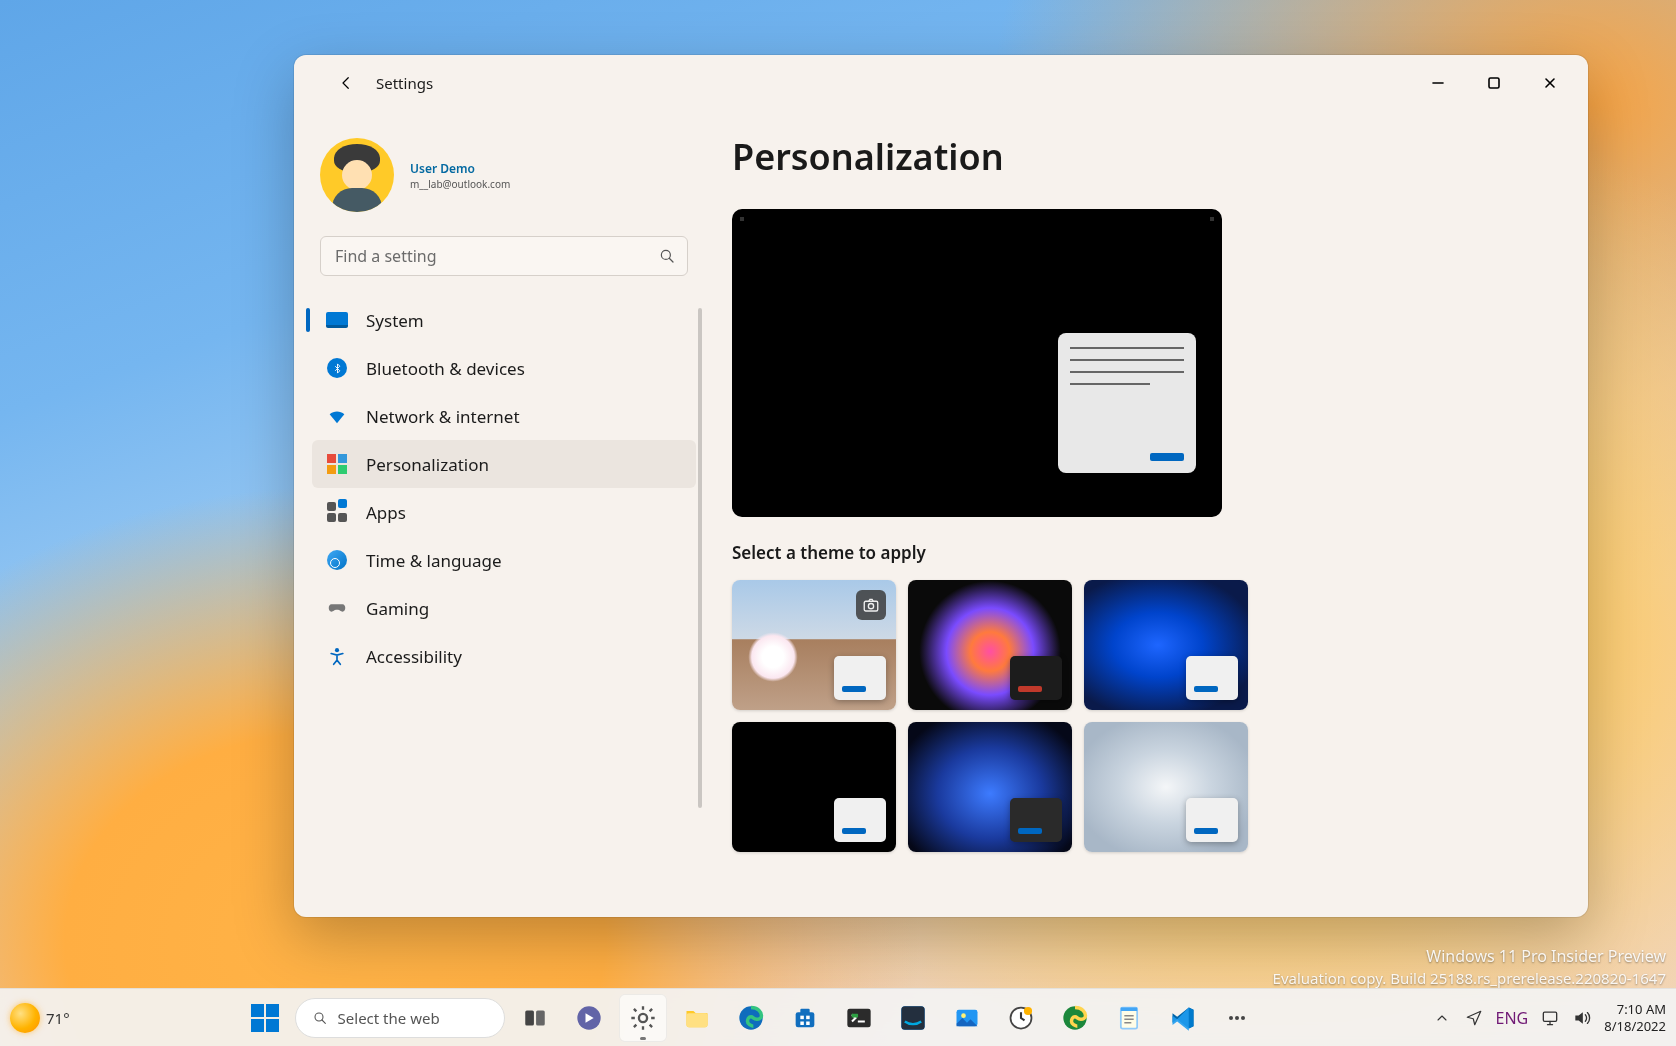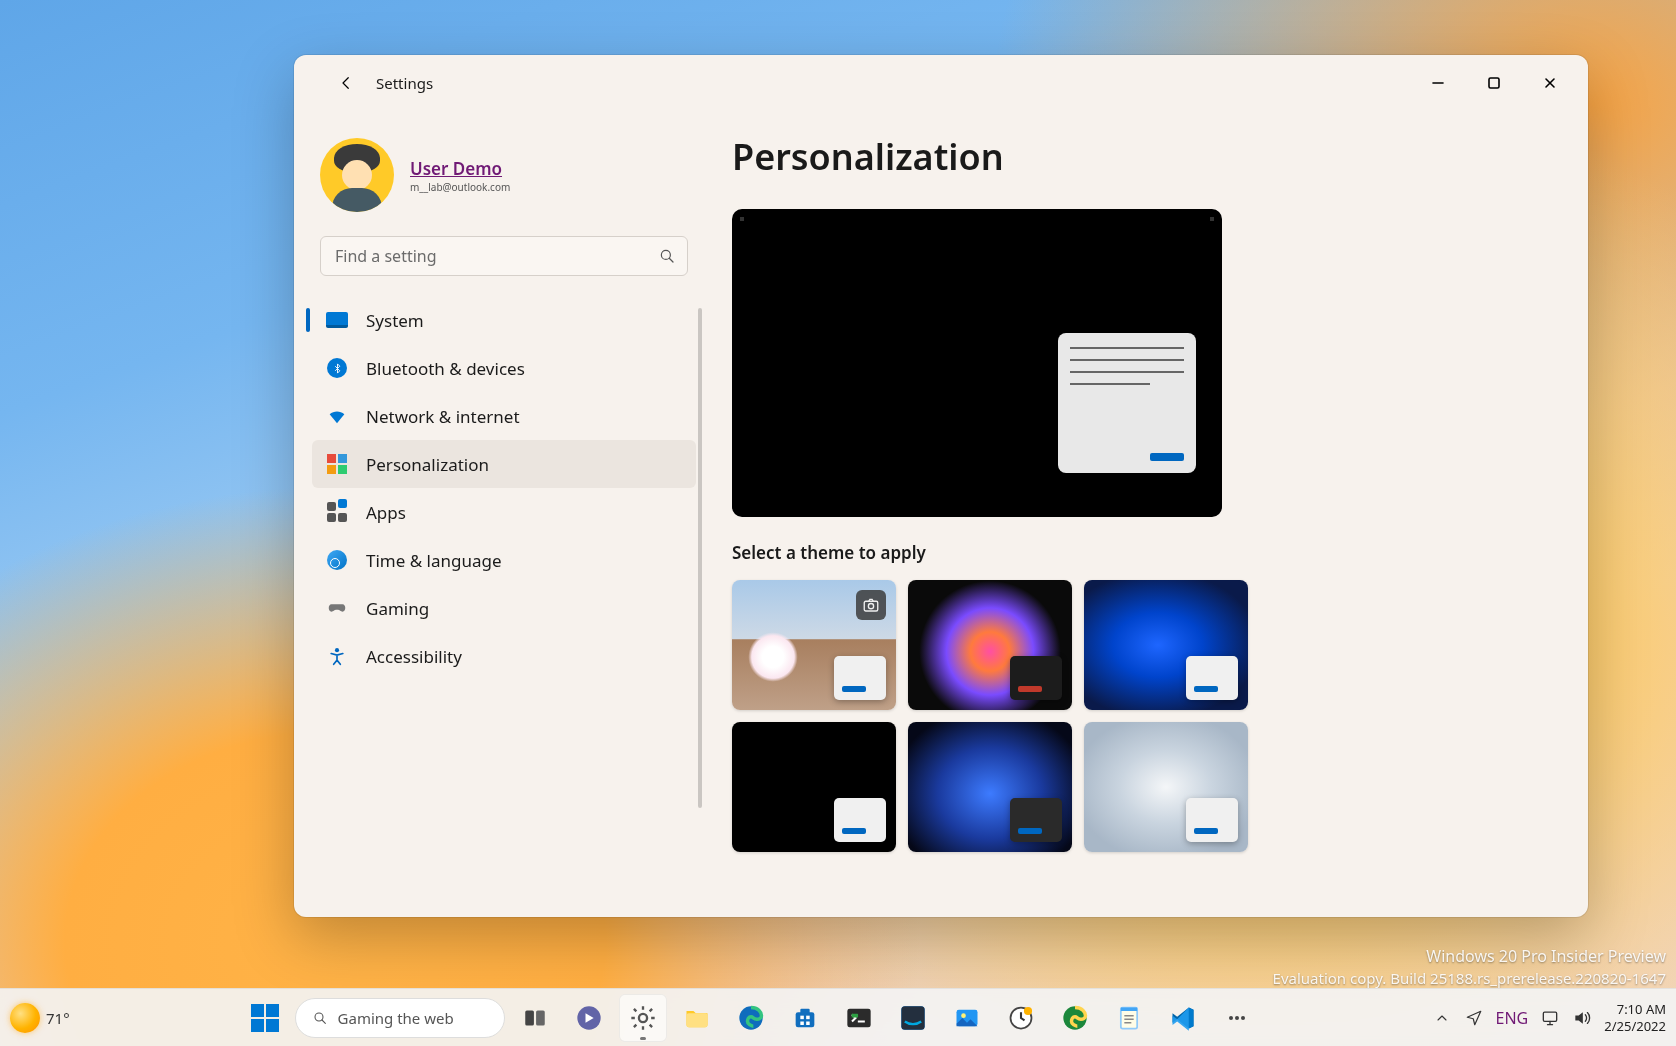--- a/index.html
+++ b/index.html
@@ -38,21 +38,21 @@
 
 .body { flex:1; display:flex; min-height:0; }
 
 
 .sidebar { width:420px; padding:20px 18px 0 18px; display:flex; flex-direction:column; }
 .profile { display:flex; align-items:center; gap:16px; padding:8px 8px 20px 8px; }
 .avatar { width:74px; height:74px; border-radius:50%; background:#ffca28; position:relative; overflow:hidden; }
 .avatar .hair { position:absolute; top:6px; left:14px; width:46px; height:28px; background:#3a3a3a; border-radius:50% 50% 40% 40%; }
 .avatar .face { position:absolute; top:22px; left:22px; width:30px; height:30px; background:#ffe0b2; border-radius:50%; }
 .avatar .body { position:absolute; bottom:-6px; left:12px; width:50px; height:30px; background:#455a64; border-radius:20px 20px 0 0; }
-.profile-name { font-weight:600; font-size:17px; color:#701a75;text-decoration:underline; }
+.profile-name { font-weight:600; font-size:12px; color:#0369a1; }
 .profile-email { font-size:10px; color:#555; }
 
 .search-wrap { position:relative; margin:4px 8px 20px 8px; }
 .search-input {
   width:100%; height:40px; border:1px solid #d6d0ca; border-radius:6px;
   background:#faf6f2; padding:0 40px 0 14px; font-size:16px; color:#333;
 }
 .search-input::placeholder { color:#6b6b6b; }
 .search-icon { position:absolute; right:12px; top:11px; width:18px; height:18px; color:#555; }
 
@@ -354,21 +354,21 @@
             <div class="theme-mini">
                 <div class="bar" style="background:#0067c0"></div>
               </div>
           </div>
         </div>
       </div>
     </div>
   </div>
 
   <div class="watermark">
-    <div class="l1">Windows 20 Pro Insider Preview</div>
+    <div class="l1">Windows 11 Pro Insider Preview</div>
     <div>Evaluation copy. Build 25188.rs_prerelease.220820-1647</div>
   </div>
 
   <div class="taskbar">
     <div class="tb-left">
       <div class="weather">
         <span class="weather-icon"></span>
         <span>71°</span>
       </div>
     </div>
@@ -380,21 +380,21 @@
             <span></span>
             <span></span>
             <span></span>
           </span>
       </div>
       <div class="tb-search">
         <svg viewBox="0 0 24 24">
             <circle class="stk" cx="10.5" cy="10.5" r="6"></circle>
             <path class="stk" d="M20 20l-5-5"></path>
           </svg>
-        <span>Gaming the web</span>
+        <span>Select the web</span>
       </div>
 
       <div class="tb-app">
         <svg width="26" height="26" viewBox="0 0 24 24">
             <rect x="3" y="5" width="8" height="14" rx="1.5" fill="#444"></rect>
             <rect x="13" y="5" width="8" height="14" rx="1.5" fill="#666"></rect>
           </svg>
       </div>
       <div class="tb-app">
         <svg width="28" height="28" viewBox="0 0 24 24">
@@ -507,18 +507,18 @@
           </svg>
       </span>
       <span class="tray-icon">
         <svg viewBox="0 0 24 24" width="20" height="20">
             <path d="M4 9v6h4l5 4V5L8 9z" fill="#333"></path>
             <path class="stk" d="M16 8c2 2 2 6 0 8M18.5 5.5c3.5 3.5 3.5 9.5 0 13"></path>
           </svg>
       </span>
       <div class="clock">
         <div>7:10 AM</div>
-        <div>2/25/2022</div>
+        <div>8/18/2022</div>
       </div>
     </div>
   </div>
 
 </div>
 
 </body></html>

